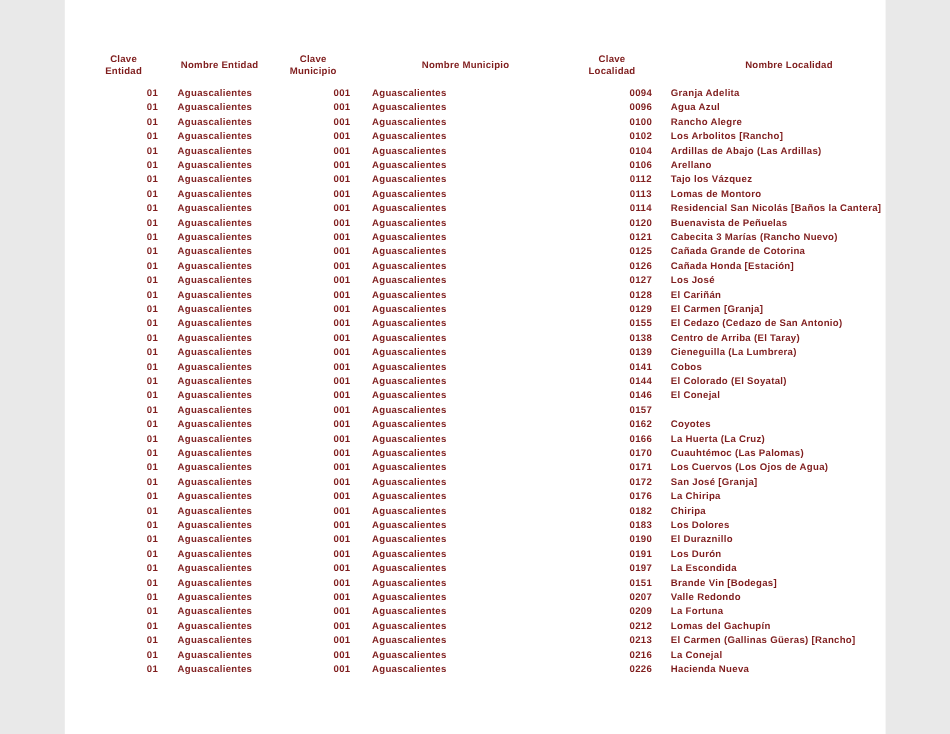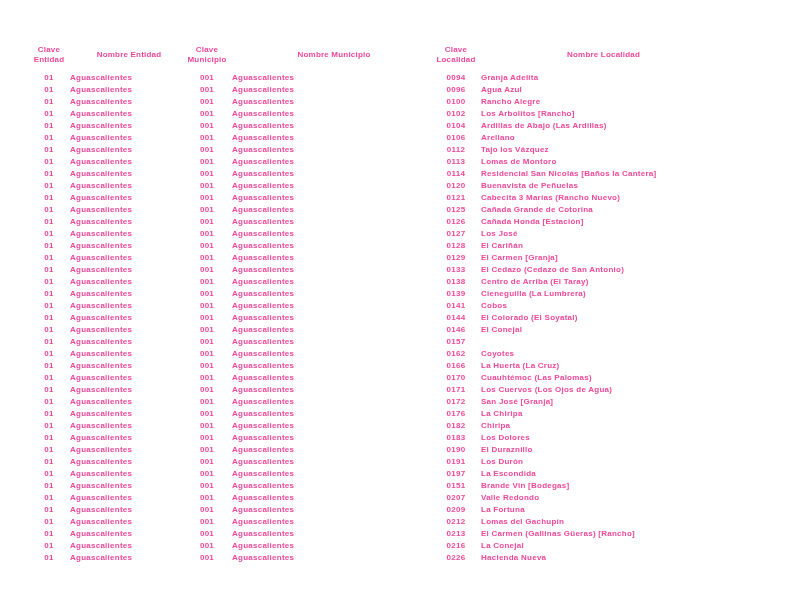--- a/index.html
+++ b/index.html
@@ -1,32 +1,32 @@
 <!DOCTYPE html>
 <html><head>
 <meta charset="utf-8">
 <style>
   html,body { margin:0; padding:0; background:#e9e9e9; }
   .page {
-    width:792px; height:612px; background:#ffffff; position:relative;
-    font-family:"Liberation Sans", sans-serif; color:#ec4899;
+    width:684px; height:612px; background:#ffffff; position:relative;
+    font-family:"Liberation Sans", sans-serif; color:#7f1d1d;
     margin:0 auto; overflow:hidden; box-sizing:border-box;
   }
   .grid {
     display:grid;
     grid-template-columns: 38px 120px 38px 210px 40px 250px;
     margin-left:30px;
   }
   .header { padding-top:44px; }
   .header .c {
     font-size:8px; font-weight:700; line-height:10px;
     min-height:22px; display:flex; align-items:center; justify-content:center;
     text-align:center; letter-spacing:0.2px;
   }
-  #tbody { margin-top:6px; }
+  #tbody { margin-top:6px;margin-left:24px; }
   .row .c {
     font-size:8px; font-weight:700; line-height:12px; height:12px;
     letter-spacing:0.25px; white-space:nowrap; overflow:visible;
   }
   .num { text-align:center; }
   .c2 { padding-left:2px; }
   .c4 { padding-left:6px; }
   .c6 { padding-left:5px; }
 </style>
 </head>
@@ -186,21 +186,21 @@
       <div class="c c4">Aguascalientes</div>
       <div class="c num c5">0129</div>
       <div class="c c6">El Carmen [Granja]</div>
     </div>
 
     <div class="grid row">
       <div class="c num c1">01</div>
       <div class="c c2">Aguascalientes</div>
       <div class="c num c3">001</div>
       <div class="c c4">Aguascalientes</div>
-      <div class="c num c5">0133</div>
+      <div class="c num c5">0155</div>
       <div class="c c6">El Cedazo (Cedazo de San Antonio)</div>
     </div>
 
     <div class="grid row">
       <div class="c num c1">01</div>
       <div class="c c2">Aguascalientes</div>
       <div class="c num c3">001</div>
       <div class="c c4">Aguascalientes</div>
       <div class="c num c5">0138</div>
       <div class="c c6">Centro de Arriba (El Taray)</div>

